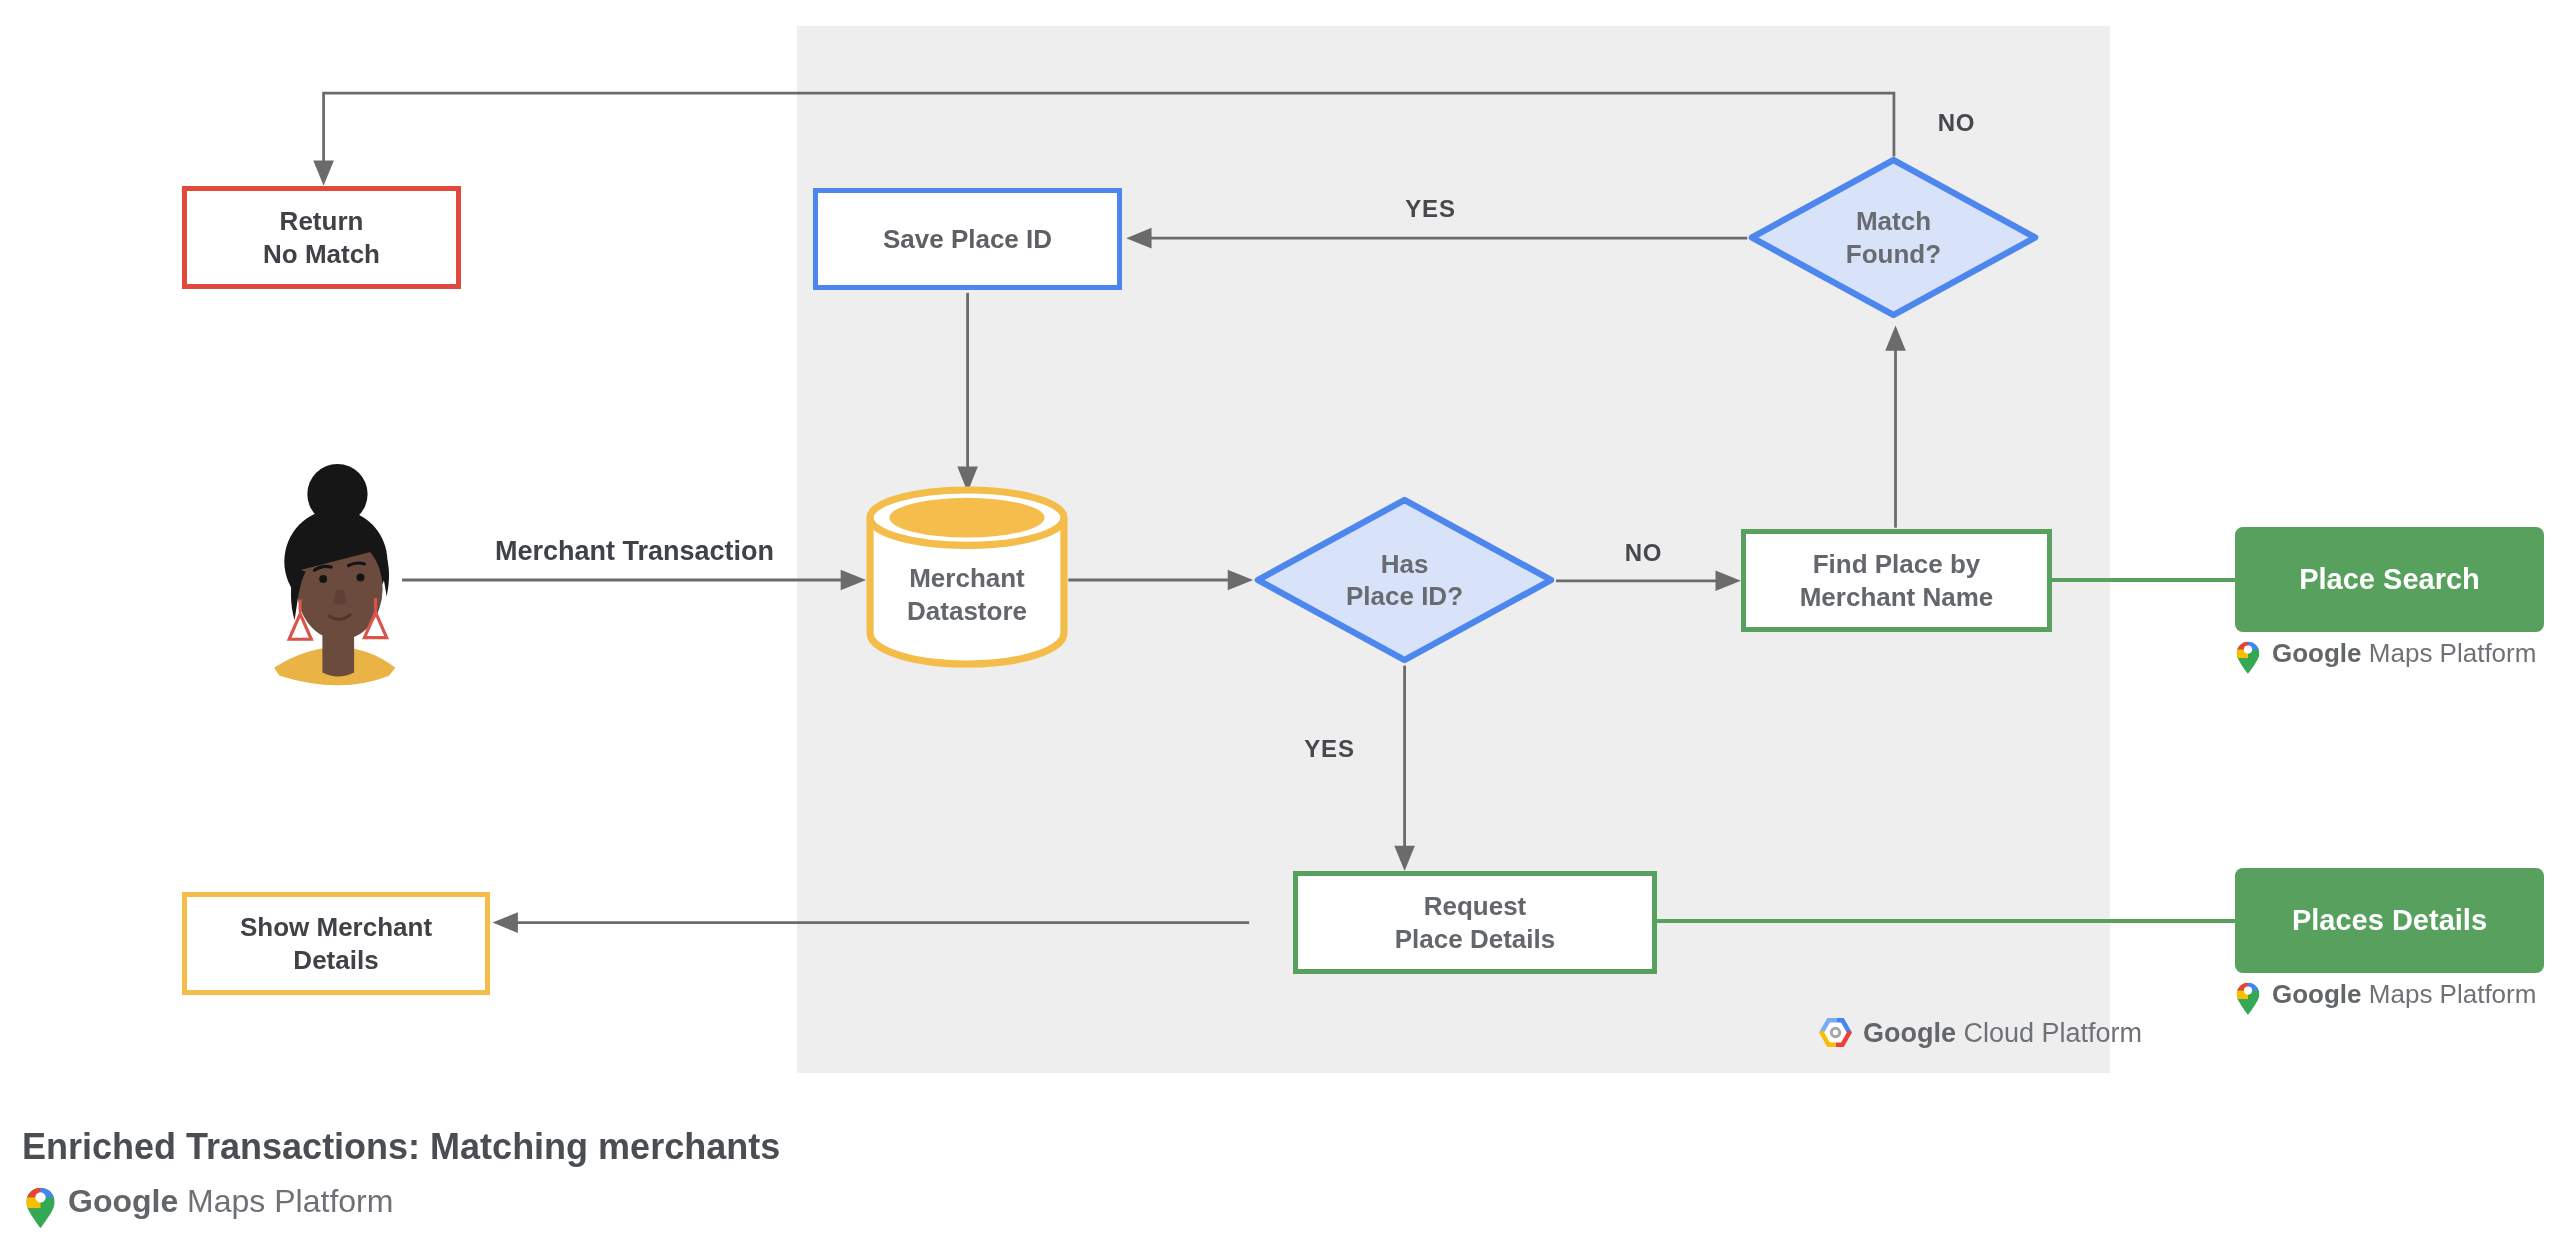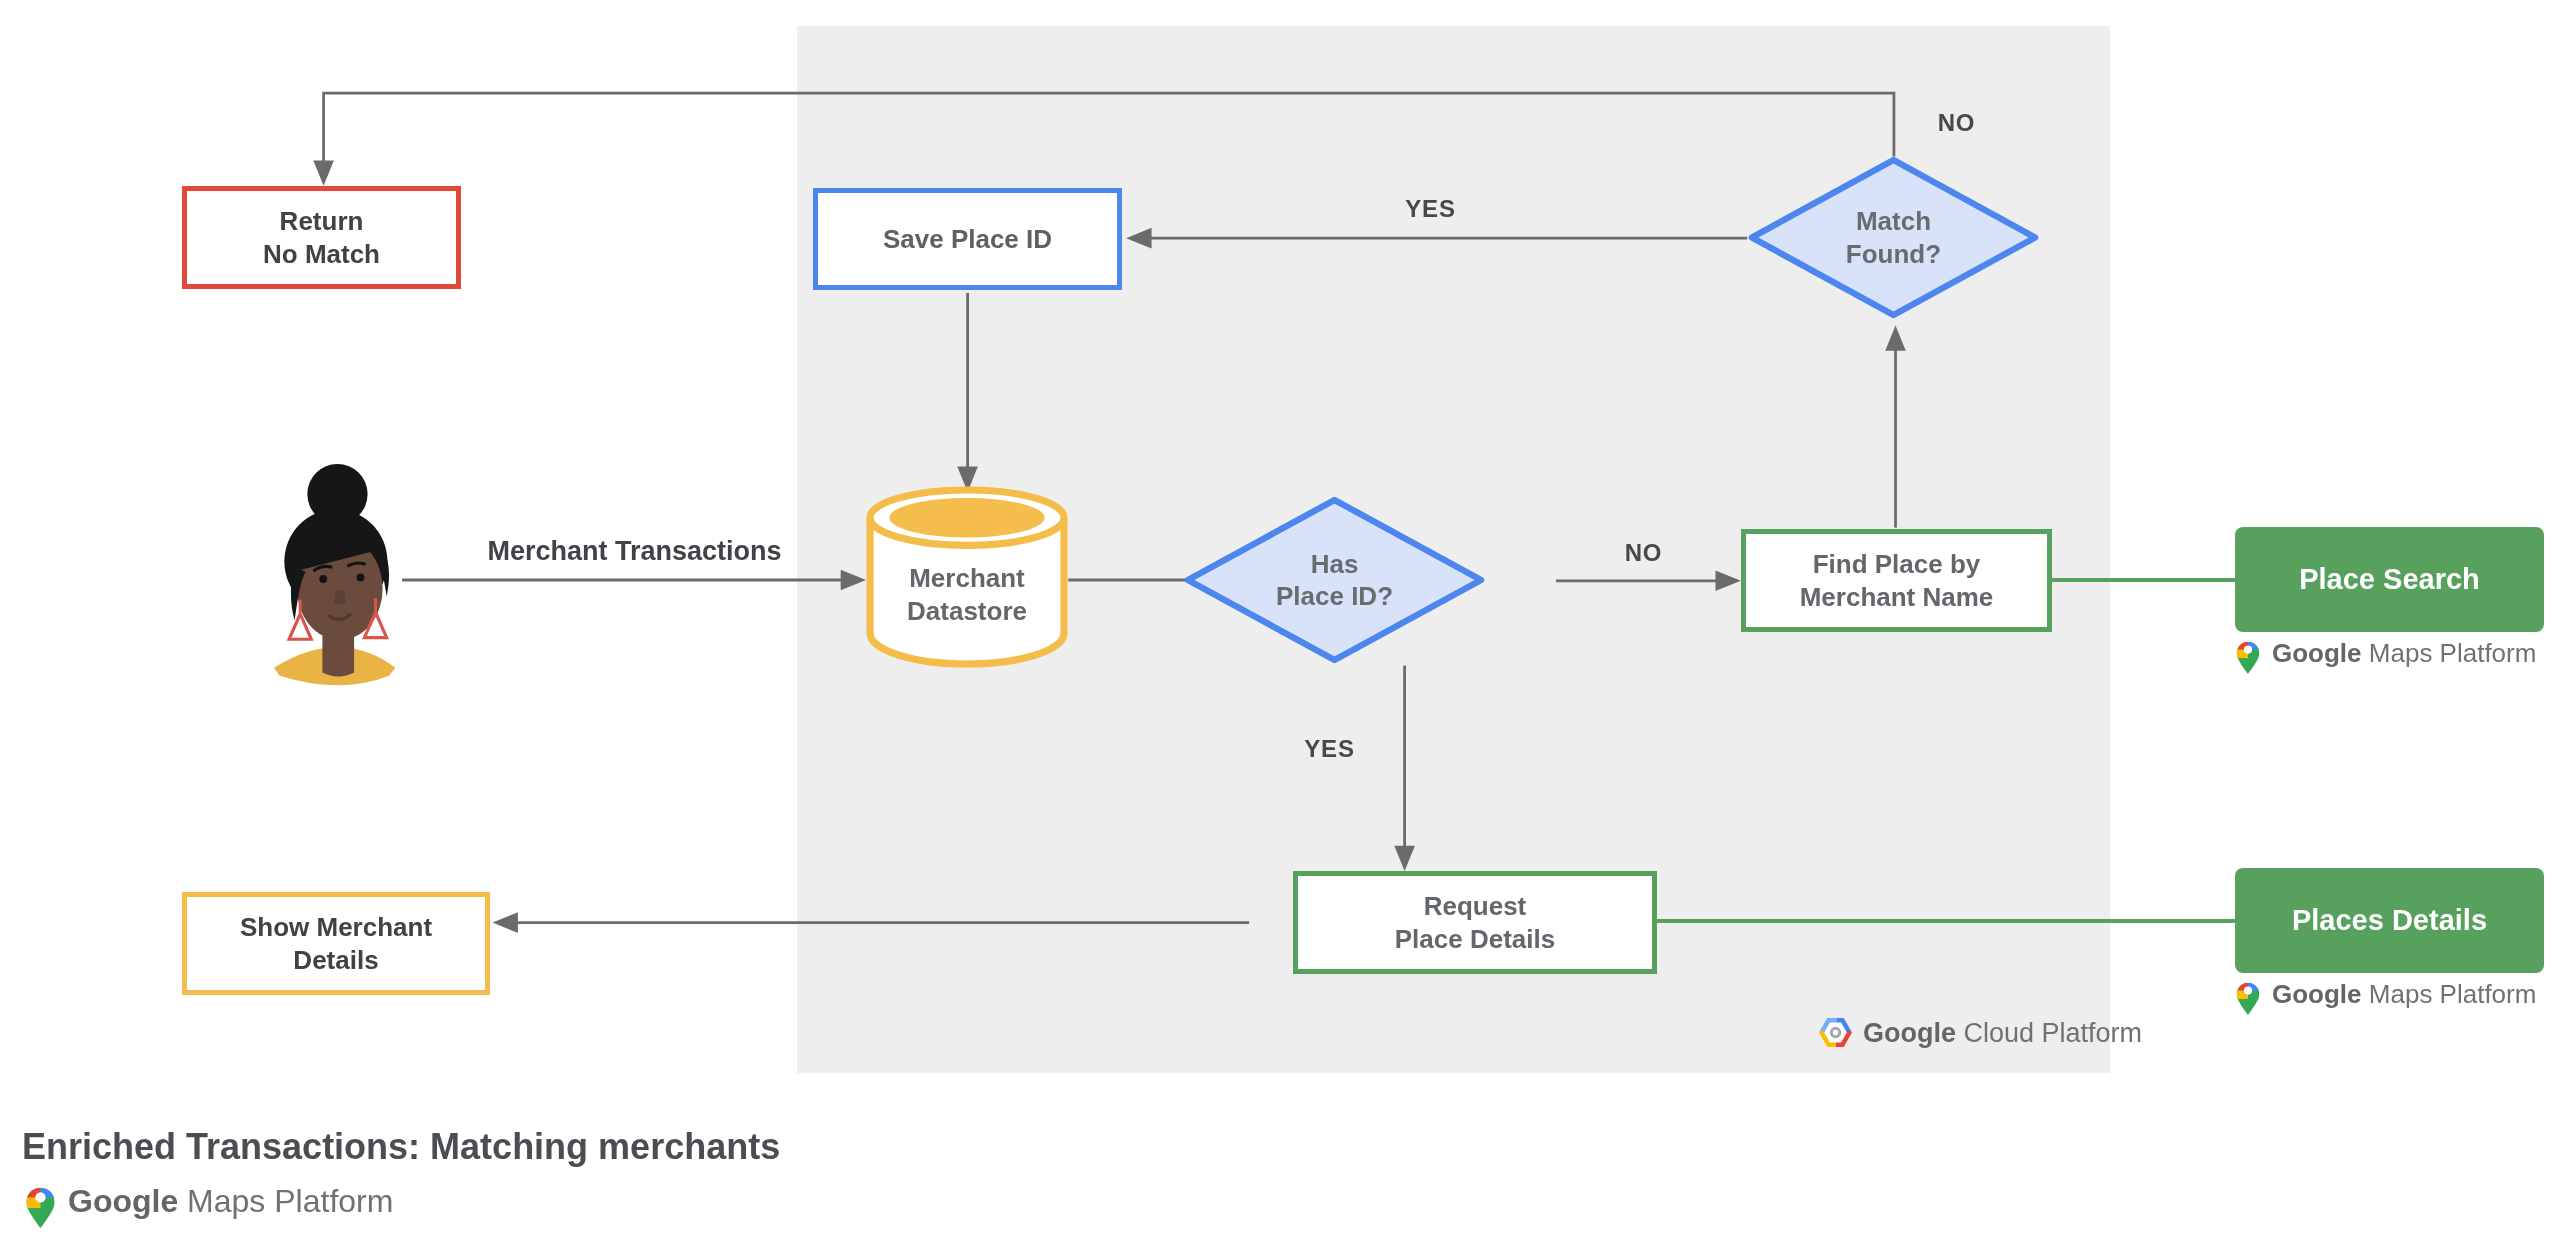--- a/index.html
+++ b/index.html
@@ -122,21 +122,21 @@
 Details</div>
 
   <div class="diamond-wrap" style="left:1747px; top:156px;">
     <svg width="293" height="163" viewBox="0 0 370 206">
       <polygon points="185,5 364,103 185,201 6,103" fill="#D8E3FA" stroke="#4D86ED" stroke-width="8" stroke-linejoin="round"></polygon>
     </svg>
     <div class="diamond-label" style="left:0; top:0; width:293px; height:163px;">Match
 Found?</div>
   </div>
 
-  <div class="diamond-wrap" style="left:1183px; top:496px;">
+  <div class="diamond-wrap" style="left:1253px; top:496px;">
     <svg width="303" height="168" viewBox="0 0 382 212">
       <polygon points="191,5 376,106 191,207 6,106" fill="#D8E3FA" stroke="#4D86ED" stroke-width="8" stroke-linejoin="round"></polygon>
     </svg>
     <div class="diamond-label" style="left:0; top:0; width:303px; height:168px;">Has
 Place ID?</div>
   </div>
 
   <div class="cyl-wrap" style="left:866px; top:486px;">
     <svg width="202" height="182" viewBox="0 0 255 230">
       <path d="M5,40 L5,186 A122.5,39 0 0 0 250,186 L250,40" fill="#ffffff" stroke="#F4BC49" stroke-width="9"></path>
@@ -148,21 +148,21 @@
   </div>
 
   <div class="chip" style="left:2235px; top:527px; width:309px; height:105px;">Place Search</div>
 
   <div class="chip" style="left:2235px; top:868px; width:309px; height:105px;">Places Details</div>
 
   <div class="edge-label" style="left:1917px; top:109px; width:79px;">NO</div>
   <div class="edge-label" style="left:1383px; top:195px; width:95px;">YES</div>
   <div class="edge-label" style="left:1604px; top:539px; width:79px;">NO</div>
   <div class="edge-label" style="left:1282px; top:735px; width:95px;">YES</div>
-  <div class="edge-label big" style="left:444px; top:536px; width:381px;">Merchant Transactions</div>
+  <div class="edge-label big" style="left:444px; top:536px; width:381px;">Merchant Transaction</div>
 
   <div class="lockup" style="left:2235px; top:638px;">
     <svg width="26" height="36" viewBox="0 0 100 140">
       <clipPath id="pin1">
           <path d="M50,140 C50,140 14,94 8,72 A44,44 0 1 1 92,72 C86,94 50,140 50,140 Z"></path>
         </clipPath>
       <g clip-path="url(#pin1)">
         <rect x="0" y="0" width="100" height="140" fill="#34A853"></rect>
         <rect x="0" y="0" width="50" height="45" fill="#EA4335"></rect>
         <rect x="50" y="0" width="50" height="45" fill="#4285F4"></rect>

